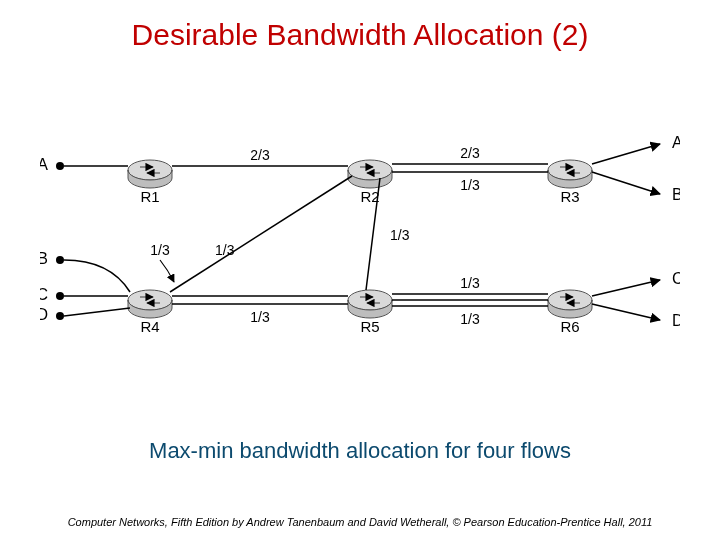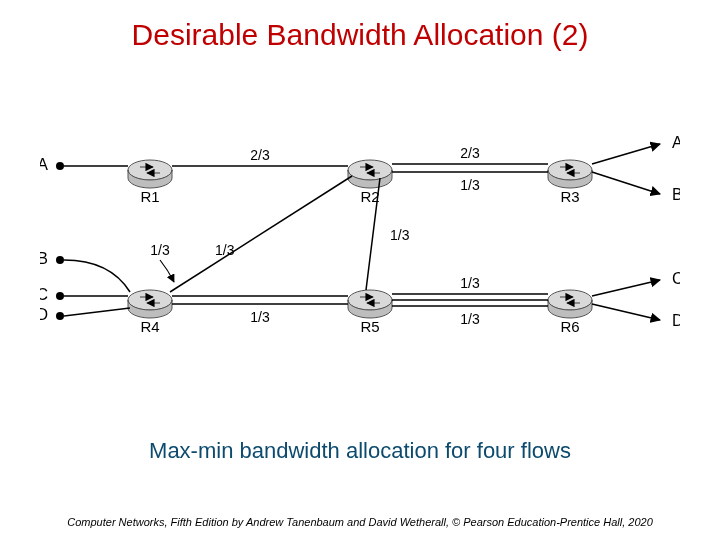--- a/index.html
+++ b/index.html
@@ -95,14 +95,14 @@
       <text x="430" y="204" text-anchor="middle" font-size="14">1/3</text>
 
       <line x1="552" y1="176" x2="620" y2="160" stroke="#000" stroke-width="1.5" marker-end="url(#arr)"></line>
       <text x="632" y="164" font-size="16">C</text>
       <line x1="552" y1="184" x2="620" y2="200" stroke="#000" stroke-width="1.5" marker-end="url(#arr)"></line>
       <text x="632" y="206" font-size="16">D</text>
     </svg>
   </div>
 
   <div class="caption">Max-min bandwidth allocation for four flows</div>
-  <div class="footer">Computer Networks, Fifth Edition by Andrew Tanenbaum and David Wetherall, © Pearson Education-Prentice Hall, 2020</div>
+  <div class="footer">Computer Networks, Fifth Edition by Andrew Tanenbaum and David Wetherall, © Pearson Education-Prentice Hall, 2011</div>
 </div>
 
 </body></html>

